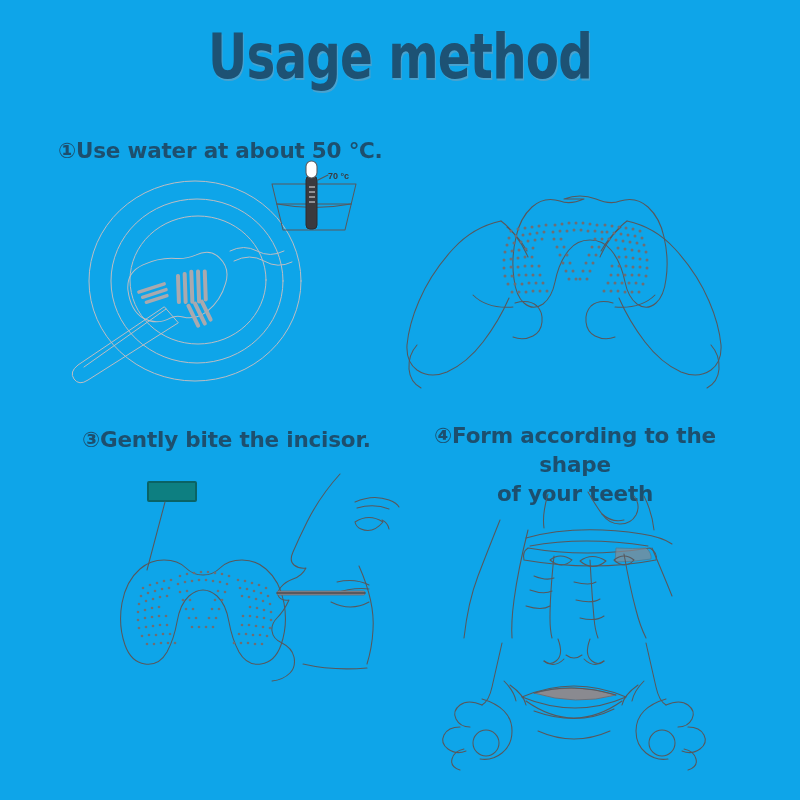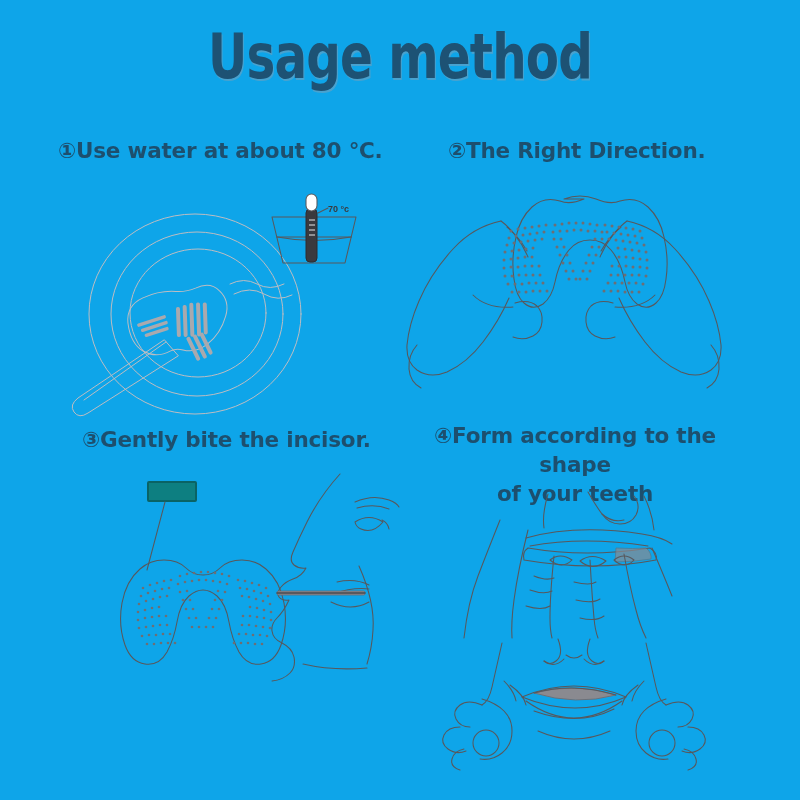--- a/index.html
+++ b/index.html
@@ -54,21 +54,21 @@
   }
   #h1 { left: 58px;  top: 136px; width: 330px; text-align: left; }
   #h2 { left: 448px; top: 136px; width: 320px; text-align: left; }
   #h3 { left: 82px;  top: 425px; width: 320px; text-align: left; }
   #h4 { left: 405px; top: 421px; width: 340px; text-align: center; text-indent: 0; }
 
   
   .figure {
     position: absolute;
   }
-  #fig1 { left: 60px;  top: 192px; width: 330px; height: 230px; }
+  #fig1 { left: 60px;  top: 159px; width: 330px; height: 230px; }
   #fig2 { left: 405px; top: 175px; width: 330px; height: 240px; }
   #fig3 { left: 55px;  top: 470px; width: 340px; height: 210px; }
   #fig4a{ left: 430px; top: 490px; width: 290px; height: 150px; }
   #fig4b{ left: 430px; top: 625px; width: 290px; height: 145px; }
 
   svg { display: block; overflow: visible; }
   .ln   { fill: none; stroke: #58585c; stroke-width: 1.05; stroke-linecap: round; stroke-linejoin: round; }
   .ln-vl{ fill: none; stroke: #bdbdc2; stroke-width: 1.0;  stroke-linecap: round; stroke-linejoin: round; }
   .ln-th{ fill: none; stroke: #4a4a4e; stroke-width: 1.5;  stroke-linecap: round; stroke-linejoin: round; }
   .fill-dark { fill: #3a3a3e; stroke: #2c2c30; stroke-width: 1; }
@@ -88,23 +88,22 @@
     stroke-width: 2;
   }
 </style>
 </head>
 <body>
 
 <div id="page">
 
   <div class="title">Usage method</div>
 
-  <div class="step-heading" id="h1">①Use water at about 80 ℃.</div>
-
-  <div class="step-heading" id="h2">②The Right Direction.</div>
+  <div class="step-heading" id="h1">①Use water at about 50 ℃.</div>
+
 
   <div class="step-heading" id="h3">③Gently bite the incisor.</div>
 
   <div class="step-heading" id="h4">④Form according to the shape
 of your teeth</div>
 
   <div class="figure" id="fig1">
     <svg width="330" height="230" viewBox="0 0 330 230">
 
       <g>

